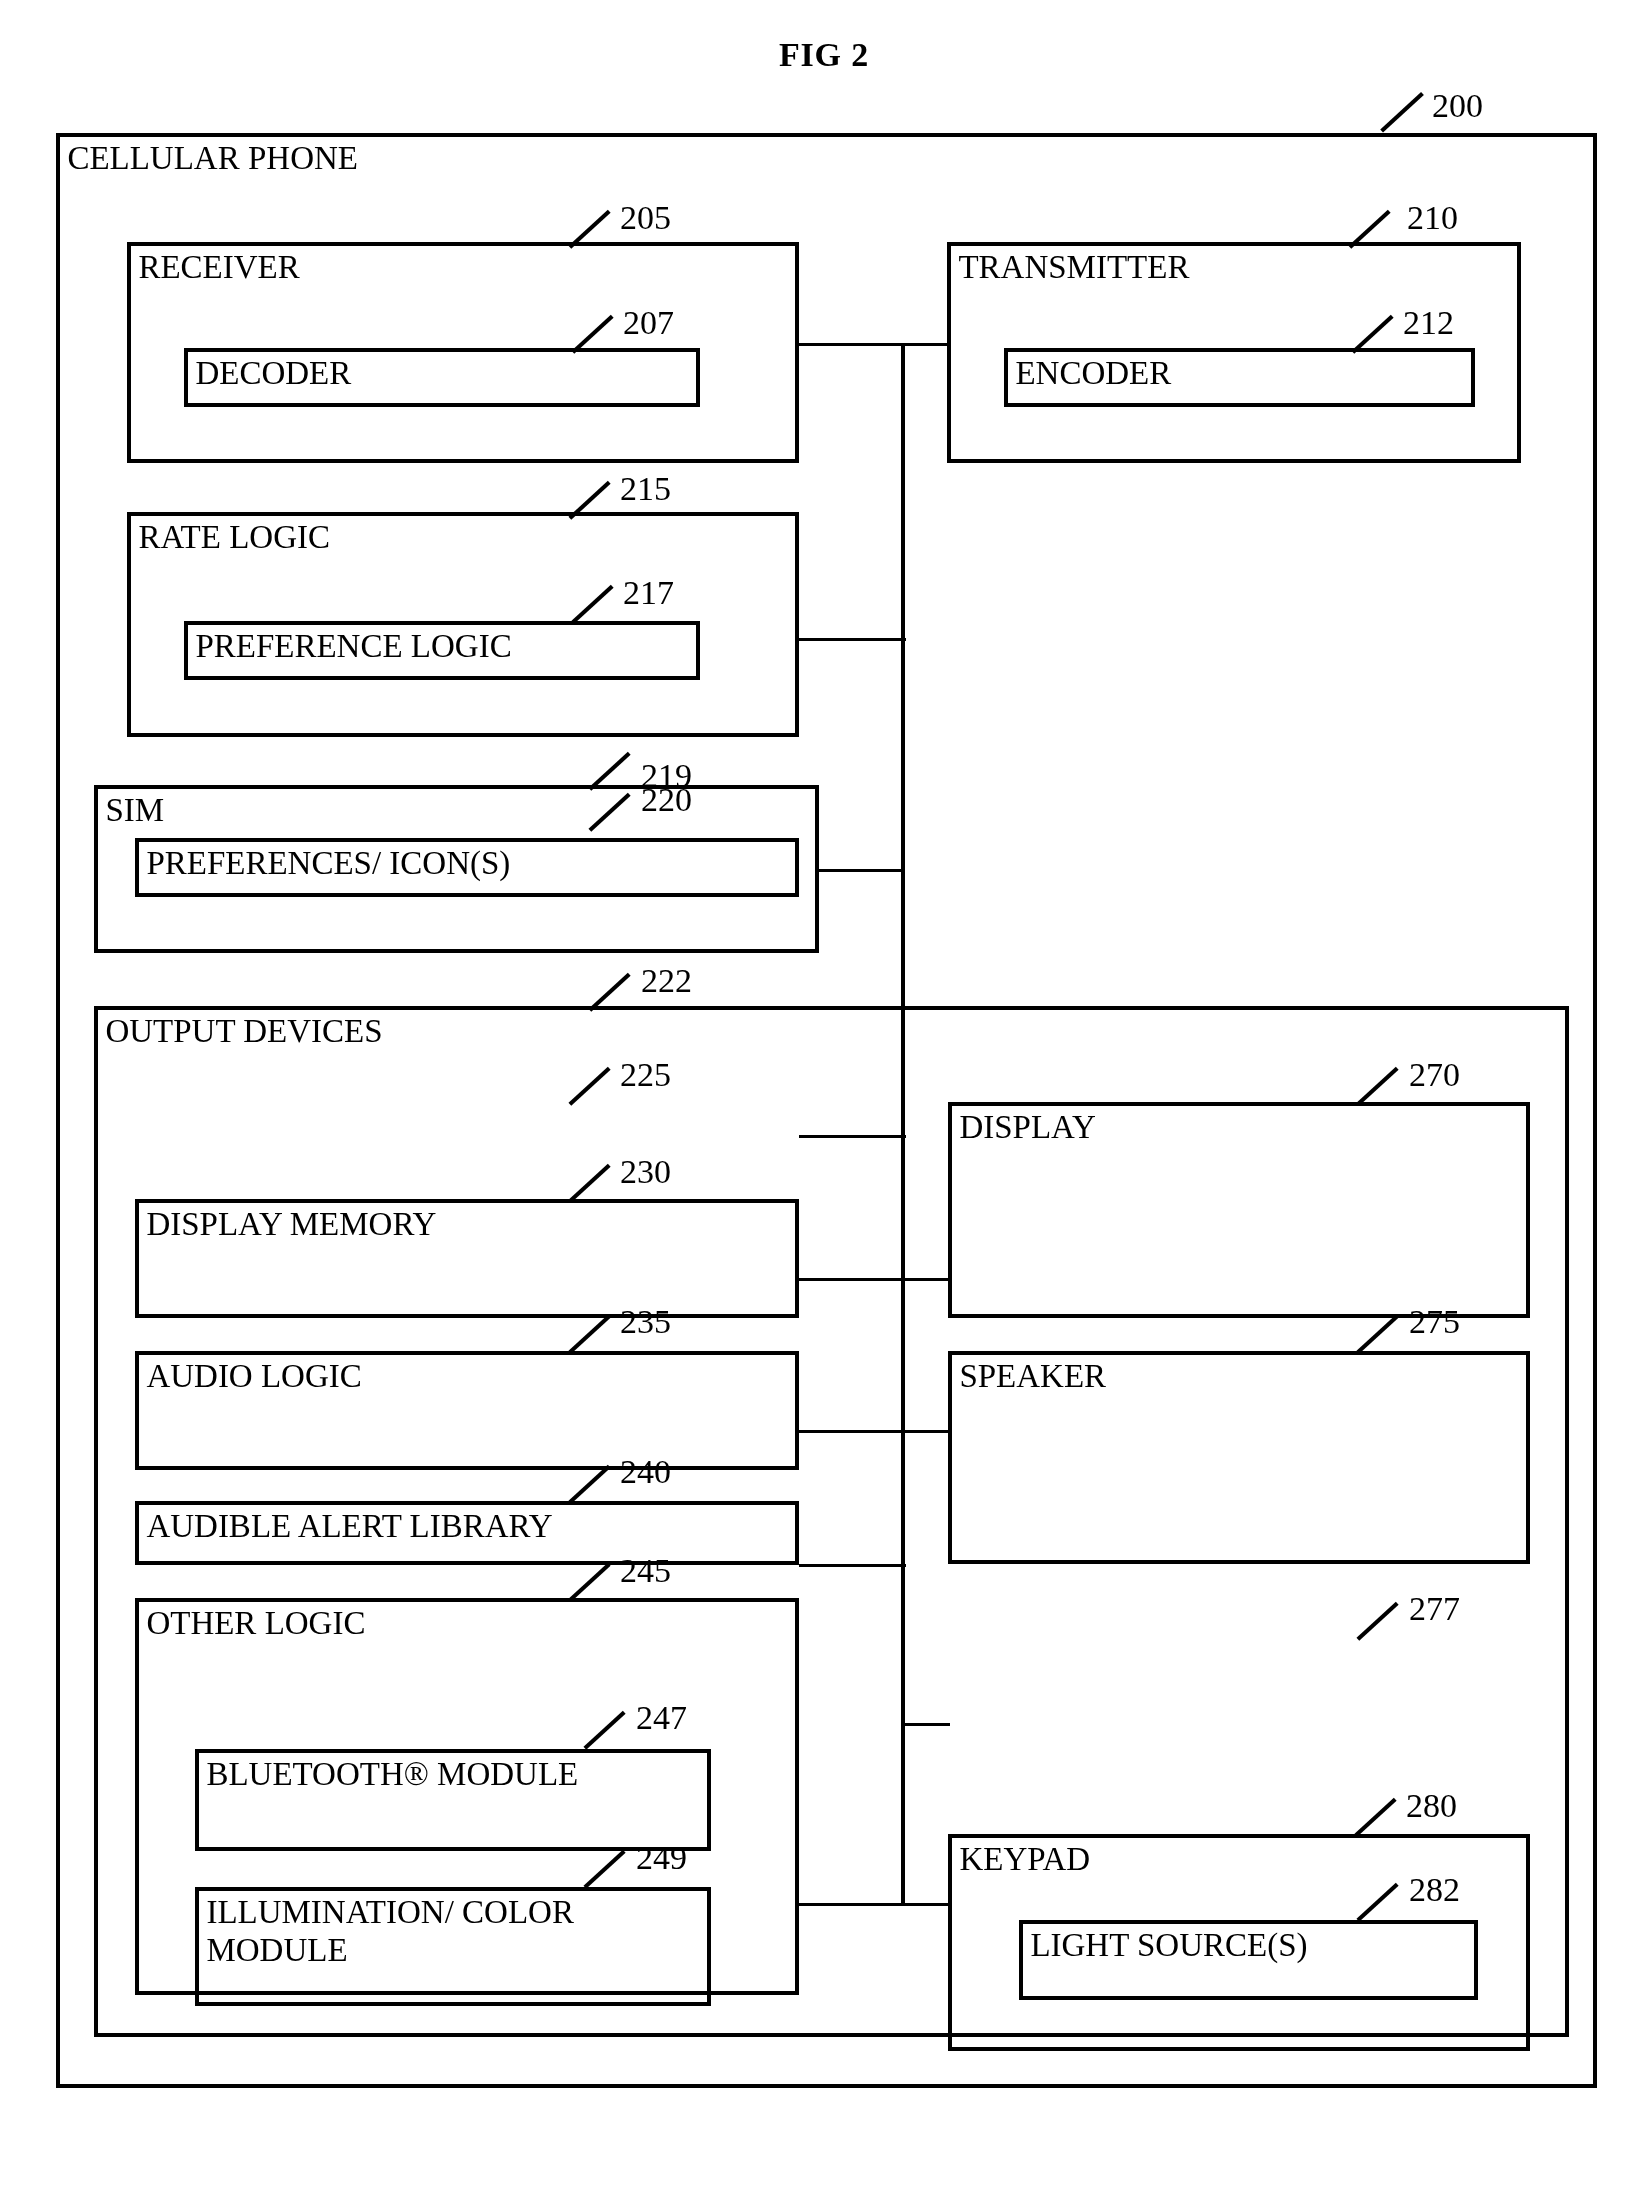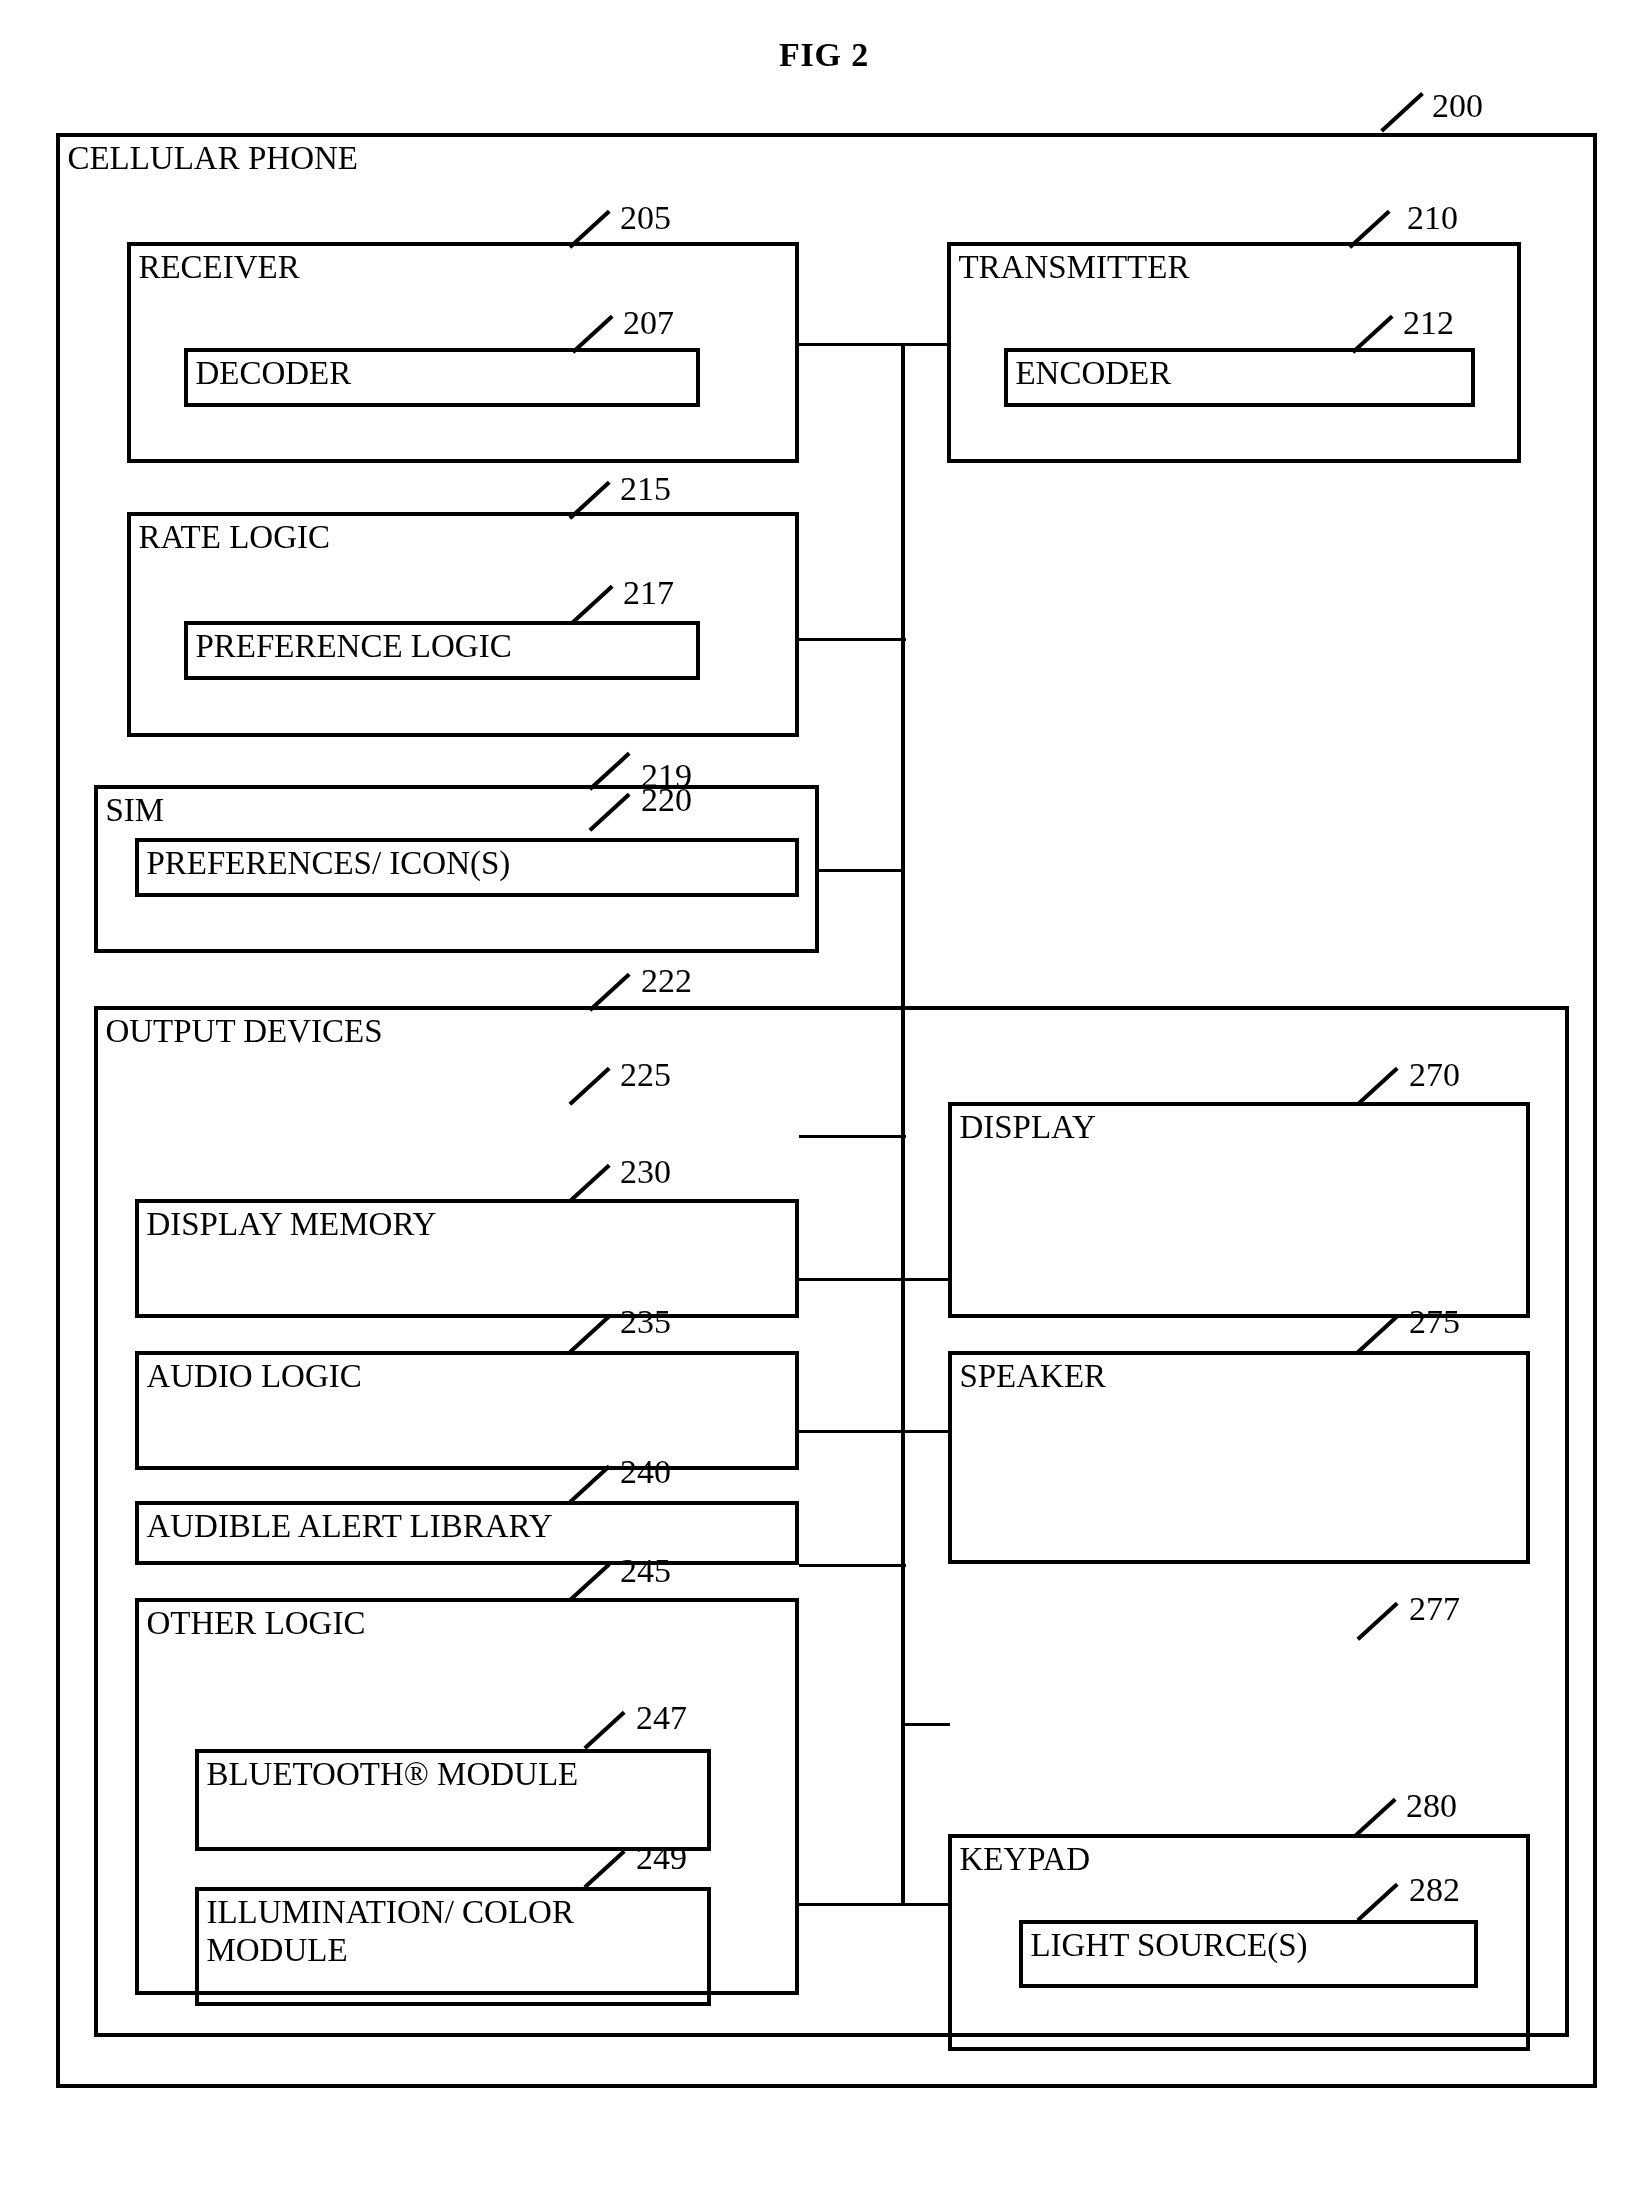--- a/index.html
+++ b/index.html
@@ -310,18 +310,18 @@
   <div class="box thick" style="left:948px; top:1834px; width:582px; height:217px;">
     <div class="box-label">KEYPAD</div>
   </div>
 
   <div class="leader" style="left:1356px; top:1881px;">
     <svg width="48" height="41" viewBox="0 0 58 50">
         <line x1="2" y1="48" x2="50" y2="4" stroke="#000" stroke-width="5"></line>
       </svg>
   </div>
   <div class="ref" style="left:1409px; top:1873px;">282</div>
-  <div class="box thick" style="left:1019px; top:1920px; width:459px; height:68px;">
+  <div class="box thick" style="left:1019px; top:1920px; width:459px; height:80px;">
     <div class="box-label">LIGHT SOURCE(S)</div>
   </div>
 
 </div>
 
 
 </body></html>

